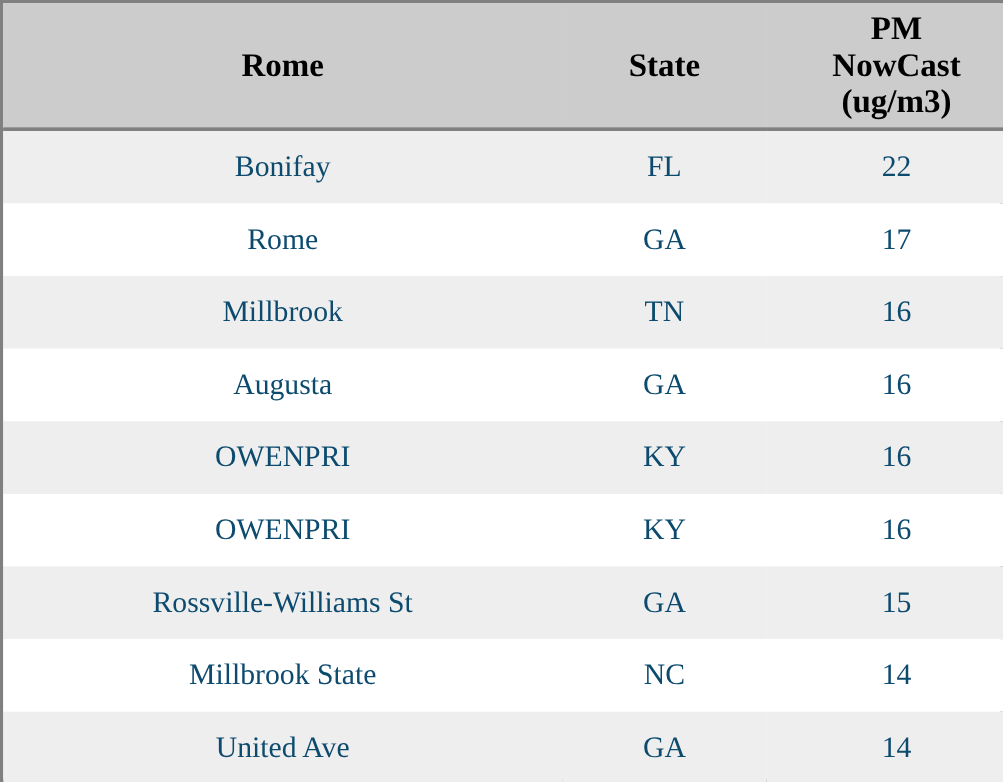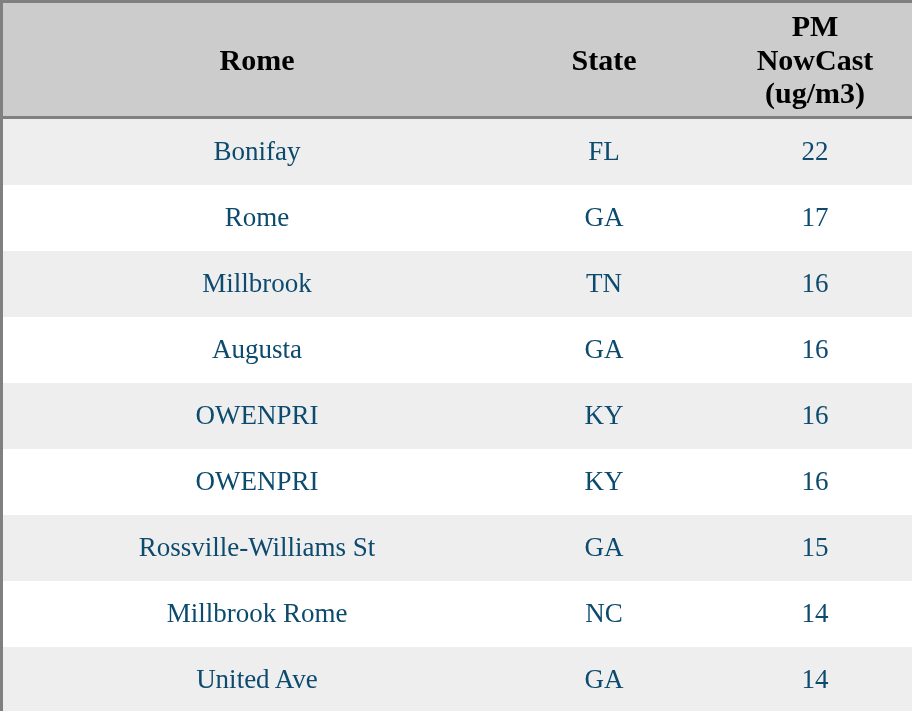--- a/index.html
+++ b/index.html
@@ -108,21 +108,21 @@
         <td>OWENPRI</td>
         <td>KY</td>
         <td>16</td>
       </tr>
       <tr class="row-odd">
         <td>Rossville-Williams St</td>
         <td>GA</td>
         <td>15</td>
       </tr>
       <tr class="row-even">
-        <td>Millbrook Rome</td>
+        <td>Millbrook State</td>
         <td>NC</td>
         <td>14</td>
       </tr>
       <tr class="row-odd">
         <td>United Ave</td>
         <td>GA</td>
         <td>14</td>
       </tr>
 
     </tbody>

